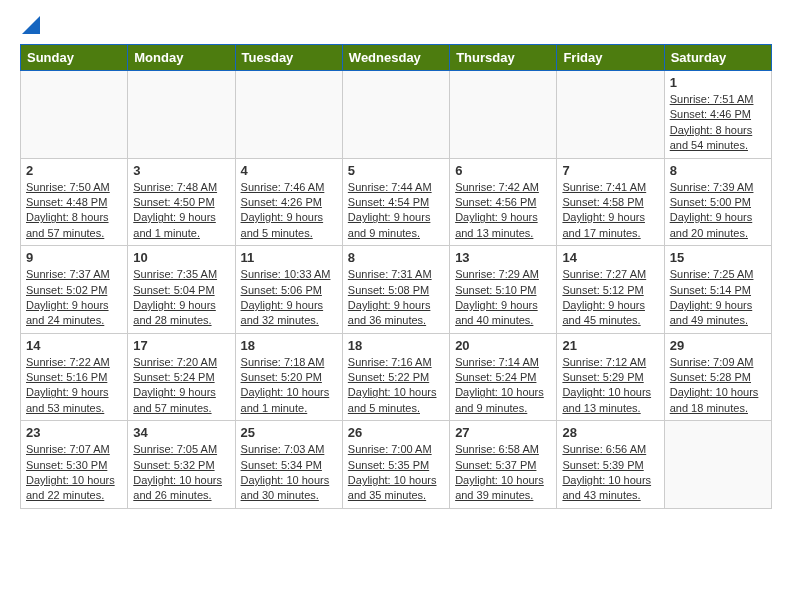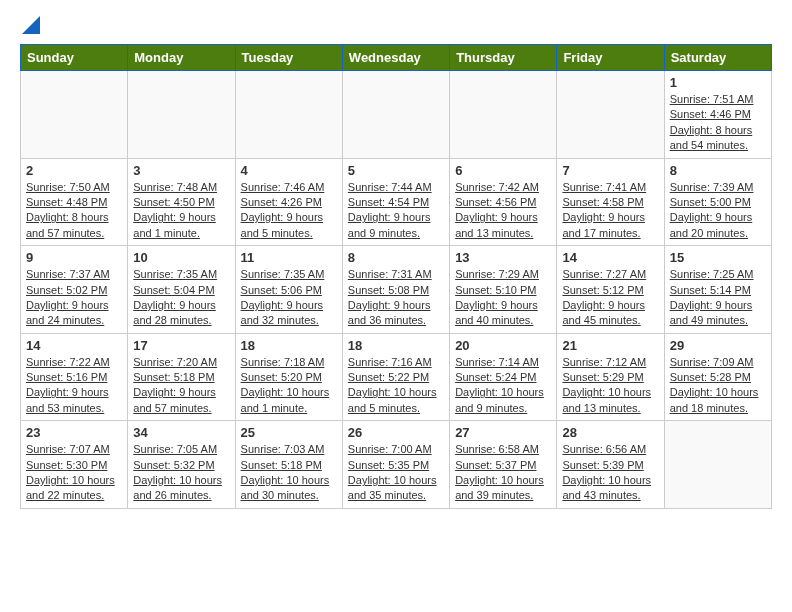--- a/index.html
+++ b/index.html
@@ -180,21 +180,21 @@
 Daylight: 9 hours and 24 minutes.</div>
         </td>
         <td>
           <span class="day-number">10</span>
           <div class="day-info">Sunrise: 7:35 AM
 Sunset: 5:04 PM
 Daylight: 9 hours and 28 minutes.</div>
         </td>
         <td>
           <span class="day-number">11</span>
-          <div class="day-info">Sunrise: 7:35 AM
+          <div class="day-info">Sunrise: 10:33 AM
 Sunset: 5:06 PM
 Daylight: 9 hours and 32 minutes.</div>
         </td>
         <td>
           <span class="day-number">8</span>
           <div class="day-info">Sunrise: 7:31 AM
 Sunset: 5:08 PM
 Daylight: 9 hours and 36 minutes.</div>
         </td>
         <td>
@@ -219,21 +219,21 @@
       <tr>
         <td>
           <span class="day-number">14</span>
           <div class="day-info">Sunrise: 7:22 AM
 Sunset: 5:16 PM
 Daylight: 9 hours and 53 minutes.</div>
         </td>
         <td>
           <span class="day-number">17</span>
           <div class="day-info">Sunrise: 7:20 AM
-Sunset: 5:18 PM
+Sunset: 5:24 PM
 Daylight: 9 hours and 57 minutes.</div>
         </td>
         <td>
           <span class="day-number">18</span>
           <div class="day-info">Sunrise: 7:18 AM
 Sunset: 5:20 PM
 Daylight: 10 hours and 1 minute.</div>
         </td>
         <td>
           <span class="day-number">18</span>
@@ -269,21 +269,21 @@
         </td>
         <td>
           <span class="day-number">34</span>
           <div class="day-info">Sunrise: 7:05 AM
 Sunset: 5:32 PM
 Daylight: 10 hours and 26 minutes.</div>
         </td>
         <td>
           <span class="day-number">25</span>
           <div class="day-info">Sunrise: 7:03 AM
-Sunset: 5:18 PM
+Sunset: 5:34 PM
 Daylight: 10 hours and 30 minutes.</div>
         </td>
         <td>
           <span class="day-number">26</span>
           <div class="day-info">Sunrise: 7:00 AM
 Sunset: 5:35 PM
 Daylight: 10 hours and 35 minutes.</div>
         </td>
         <td>
           <span class="day-number">27</span>

